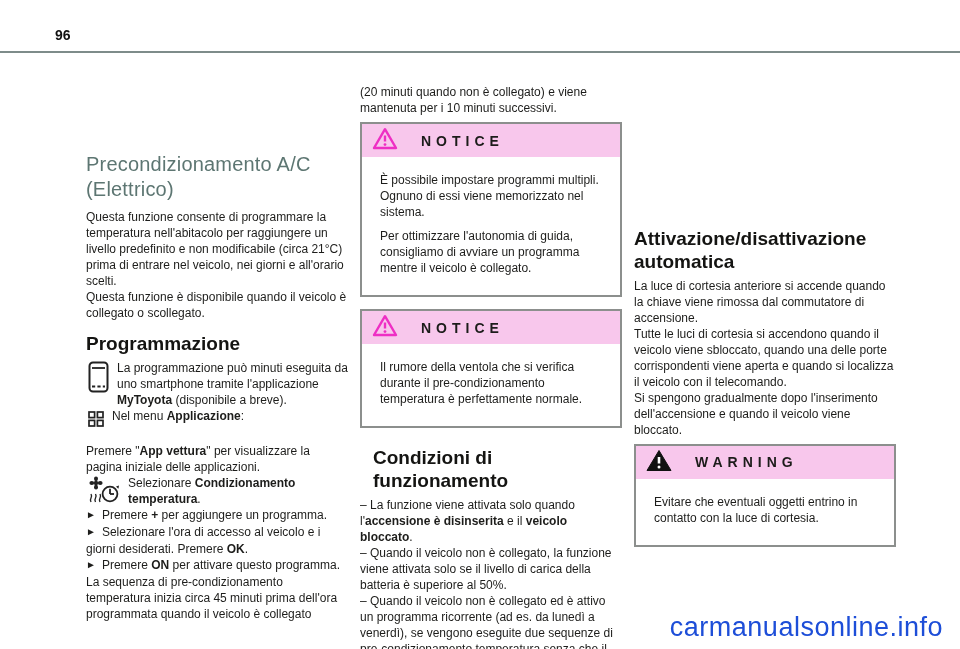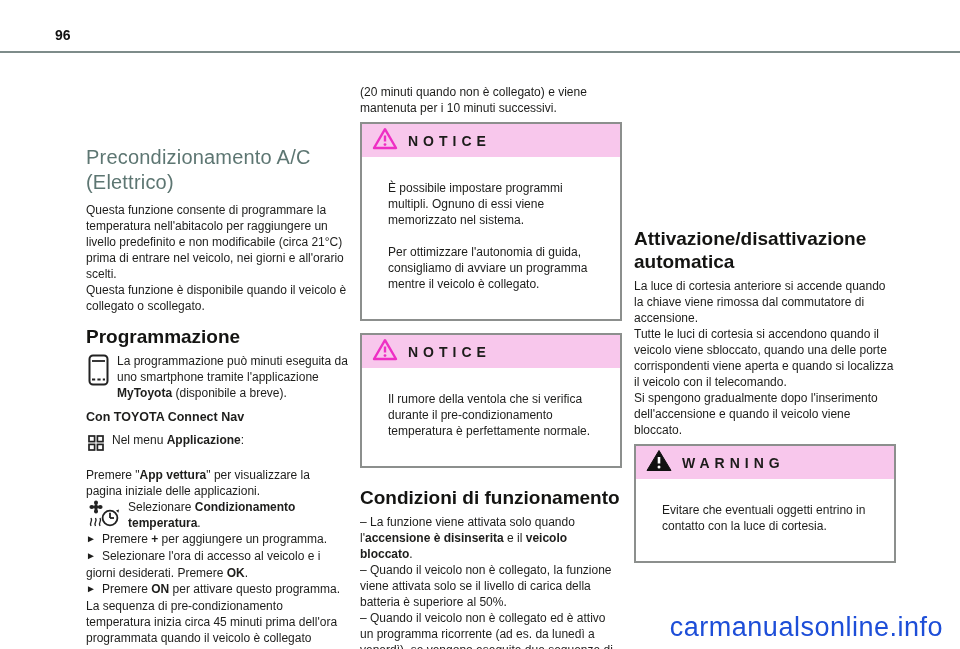--- a/index.html
+++ b/index.html
@@ -18,25 +18,25 @@
   p{margin:0;}
   .mt14{margin-top:14px;}
   b{font-weight:700;}
   .icon{float:left;margin:1px 8px 2px 2px;}
   .icon svg{display:block;}
   .icon-para{overflow:visible;}
   .clearfix::after{content:"";display:block;clear:both;}
   .bullet{display:inline-block;font-size:10px;margin-right:6px;transform:translateY(-1px);}
   
   .alert{border:2px solid #8c8f8d;margin-top:6px;background:#fff;}
-  .alert + h2{margin-top:18px;}
-  .alert-head{background:#f8c7ec;height:33px;display:flex;align-items:center;padding:0 10px;gap:10px;}
+  .alert + h2{margin-top:18px;margin-left:13px;}
+  .alert-head{background:#f8c7ec;height:33px;display:flex;align-items:center;padding:0 10px;gap:23px;}
   .alert-title{font-size:14px;font-weight:700;letter-spacing:5px;color:#1c1c1a;}
   .alert-body{padding:7px 10px 11px 10px;}
-  .alert-body p{margin:16px;}
+  .alert-body p{margin:8px;}
   .watermark{position:absolute;right:17px;bottom:6px;font-size:27px;color:#1d4ed8;letter-spacing:0.5px;}
 </style>
 </head>
 <body>
 
 <span class="page-number">96</span>
 <div class="header-rule"></div>
 
 <div class="columns">
 
@@ -48,21 +48,20 @@
     <div class="icon-para clearfix">
       <span class="icon">
         <svg width="21" height="32" viewBox="0 0 21 32">
           <rect x="1.5" y="1.5" width="18" height="29" rx="3.5" fill="none" stroke="#222" stroke-width="2"></rect>
           <line x1="4" y1="7" x2="17" y2="7" stroke="#222" stroke-width="1.8"></line>
           <line x1="4" y1="25.5" x2="17" y2="25.5" stroke="#222" stroke-width="1.8" stroke-dasharray="3.2 2.2"></line>
         </svg>
       </span>
       <span><span>La programmazione può minuti eseguita da uno smartphone tramite l'applicazione </span><b>MyToyota</b><span> (disponibile a breve).</span></span>
     </div>
-    <p class="subhead">Con TOYOTA Connect Nav</p>
     <div class="icon-para clearfix">
       <span class="icon" style="margin-top:3px;">
         <svg width="16" height="16" viewBox="0 0 16 16">
           <rect x="1" y="1" width="5.6" height="5.6" fill="none" stroke="#222" stroke-width="1.7"></rect>
           <rect x="9.4" y="1" width="5.6" height="5.6" fill="none" stroke="#222" stroke-width="1.7"></rect>
           <rect x="1" y="9.4" width="5.6" height="5.6" fill="none" stroke="#222" stroke-width="1.7"></rect>
           <rect x="9.4" y="9.4" width="5.6" height="5.6" fill="none" stroke="#222" stroke-width="1.7"></rect>
         </svg>
       </span>
       <span><span>Nel menu </span><b>Applicazione</b><span>:</span></span>

